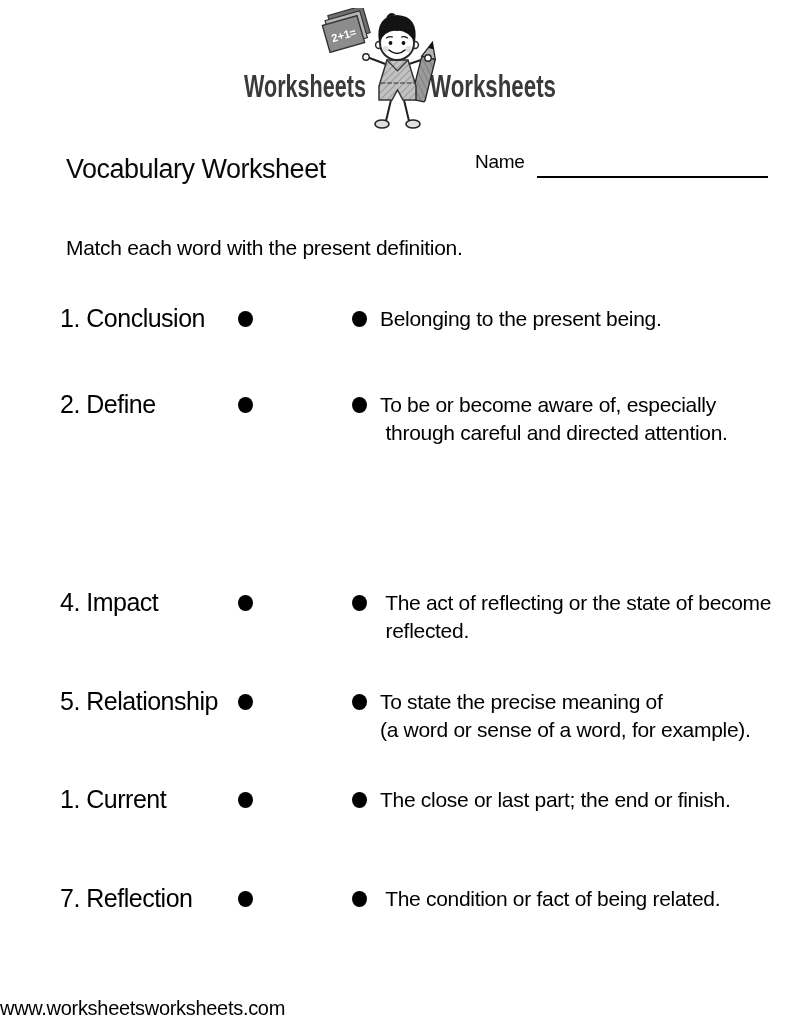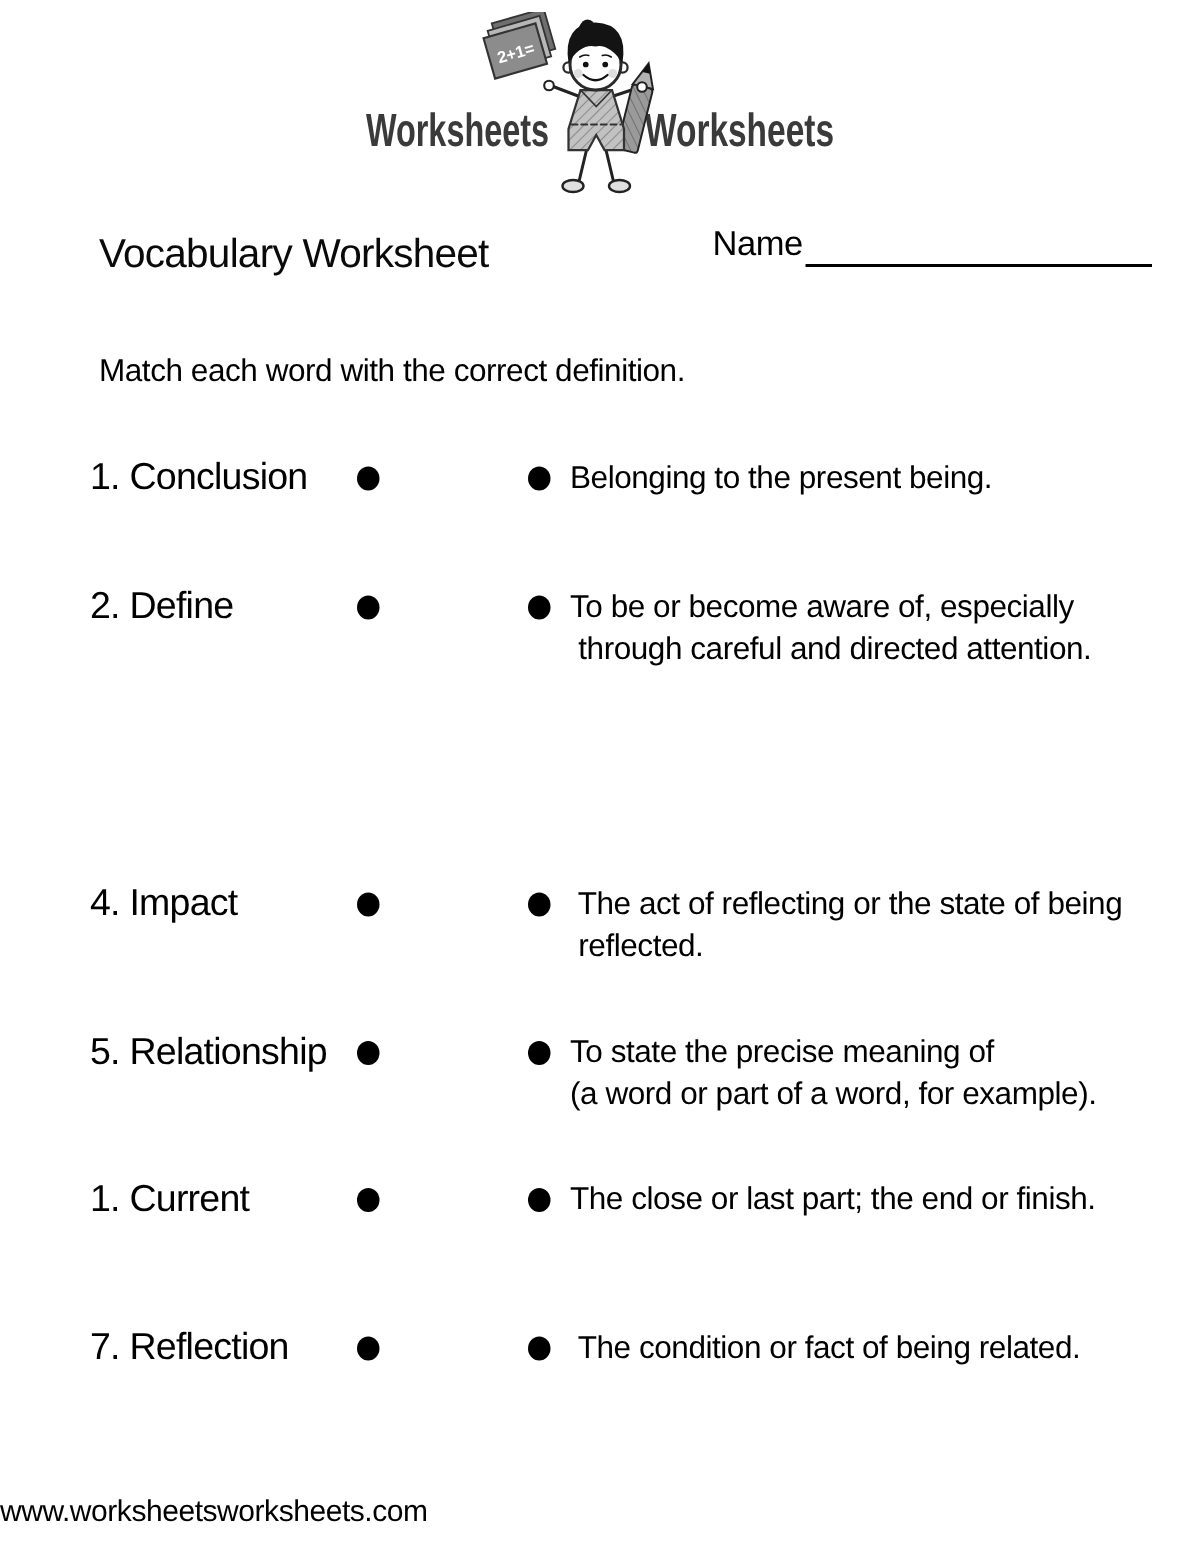--- a/index.html
+++ b/index.html
@@ -20,21 +20,21 @@
   }
   
   .title{
     position:absolute;left:66px;top:153px;
     font-size:27px;line-height:32px;letter-spacing:-0.5px;
     color:#0a0a0a;
     text-align:right;
   }
   .name-label{
     position:absolute;left:475px;top:148px;
-    font-size:23px;line-height:28px;letter-spacing:-0.3px;
+    font-size:19px;line-height:28px;letter-spacing:-0.3px;
   }
   .name-line{
     position:absolute;left:537px;top:150px;width:231px;height:26px;
     border-bottom:2px solid #000;
   }
   .instructions{
     position:absolute;left:66px;top:235px;
     font-size:21px;line-height:26px;letter-spacing:-0.3px;
   }
   
@@ -135,21 +135,21 @@
 
         <path d="M151,42 Q159,49 167,42" fill="none" stroke="#111" stroke-width="1.5"></path>
       </g>
     </svg>
   </div>
 
   <div class="title">Vocabulary Worksheet</div>
   <div class="name-label">Name</div>
   <div class="name-line"></div>
 
-  <div class="instructions">Match each word with the correct definition.</div>
+  <div class="instructions">Match each word with the present definition.</div>
 
   <div class="row r1">
     <div class="word">1. Conclusion</div>
     <span class="dot dot-l"></span>
     <span class="dot dot-r"></span>
     <div class="def">
       <div class="def-line">Belonging to the present being.</div>
 
     </div>
   </div>
@@ -163,32 +163,32 @@
       <div class="def-line"> through careful and directed attention.</div>
     </div>
   </div>
 
 
   <div class="row r4">
     <div class="word">4. Impact</div>
     <span class="dot dot-l"></span>
     <span class="dot dot-r"></span>
     <div class="def">
-      <div class="def-line"> The act of reflecting or the state of being</div>
+      <div class="def-line"> The act of reflecting or the state of become</div>
       <div class="def-line"> reflected.</div>
     </div>
   </div>
 
   <div class="row r5">
     <div class="word">5. Relationship</div>
     <span class="dot dot-l"></span>
     <span class="dot dot-r"></span>
     <div class="def">
       <div class="def-line">To state the precise meaning of</div>
-      <div class="def-line">(a word or part of a word, for example).</div>
+      <div class="def-line">(a word or sense of a word, for example).</div>
     </div>
   </div>
 
   <div class="row r6">
     <div class="word">1. Current</div>
     <span class="dot dot-l"></span>
     <span class="dot dot-r"></span>
     <div class="def">
       <div class="def-line">The close or last part; the end or finish.</div>
 

